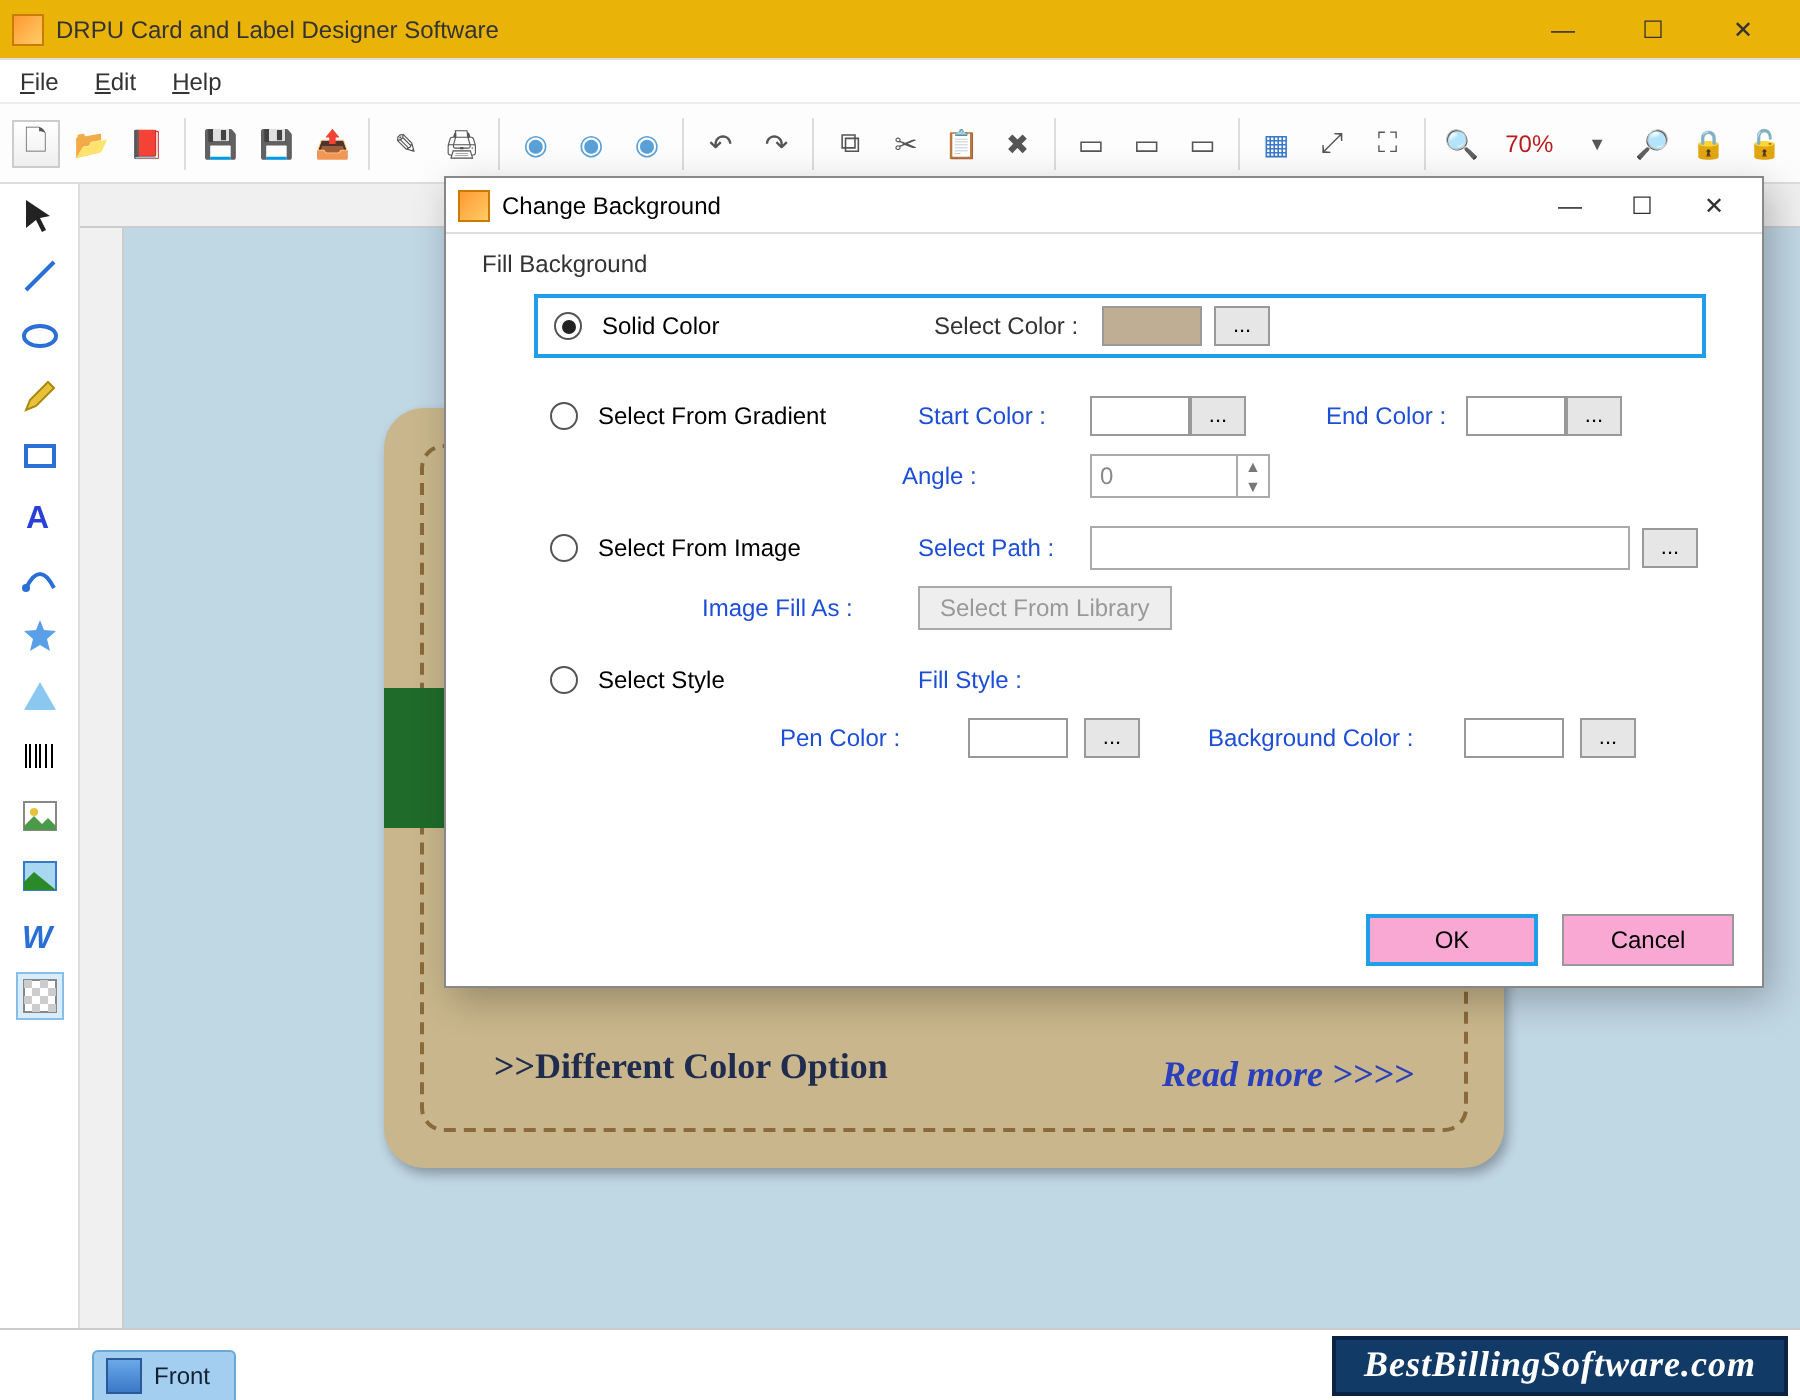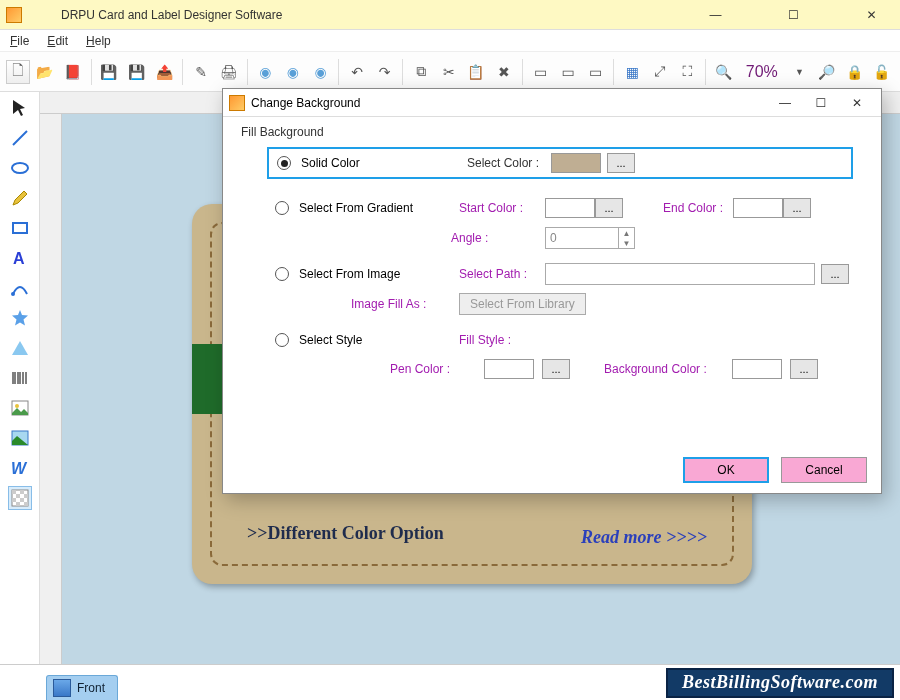--- a/index.html
+++ b/index.html
@@ -1,31 +1,31 @@
 <!DOCTYPE html>
 <html><head>
 <meta charset="utf-8">
 <style>
   * { box-sizing: border-box; margin: 0; padding: 0; }
   body { font-family: "Segoe UI", Tahoma, sans-serif; font-size: 12px; background: #fff; width: 900px; height: 700px; overflow: hidden; position: relative; }
-  .titlebar { height: 30px; background: #fef9c3; border-bottom: 1px solid #ddd; display: flex; align-items: center; padding: 0 6px; gap: 33px; }
+  .titlebar { height: 30px; background: #eab308; border-bottom: 1px solid #ddd; display: flex; align-items: center; padding: 0 6px; }
   .titlebar .appicon { width: 16px; height: 16px; background: linear-gradient(135deg,#ff9933,#ffcc66); border: 1px solid #cc7a00; margin-right: 6px; }
   .titlebar .title { flex: 1; font-size: 12px; color: #333; }
   .winbtn { width: 45px; height: 28px; display: flex; align-items: center; justify-content: center; color: #333; }
   .menubar { height: 22px; display: flex; align-items: center; padding: 0 10px; gap: 18px; border-bottom: 1px solid #eee; }
   .menubar span { font-size: 12px; color: #333; }
   .menubar span u { text-decoration: underline; }
   .toolbar { height: 40px; white-space: nowrap; overflow: hidden; background: #fdfdfd; border-bottom: 1px solid #ddd; display: flex; align-items: center; padding: 0 6px; gap: 4px; }
   .tbtn { width: 24px; height: 24px; border: 1px solid transparent; display: flex; align-items: center; justify-content: center; font-size: 14px; color: #555; }
   .tbtn.new { background: linear-gradient(#fff,#eee); border:1px solid #ccc; }
   .tbtn.folder { color:#e8a33d; }
   .tbtn.red { color:#d33; }
   .tbtn.save { color:#3366cc; }
   .tsep { width:1px; height:26px; background:#ddd; margin:0 2px; }
-  .zoom { font-size:16px; color:#701a75; padding:0 6px; }
+  .zoom { font-size:12px; color:#b91c1c; padding:0 6px; }
   .workspace { position: absolute; top: 92px; bottom: 36px; left: 0; right: 0; display: flex; }
   .sidepanel { width: 40px; background: #fff; border-right: 1px solid #ddd; display: flex; flex-direction: column; align-items: center; padding-top: 4px; gap: 6px; }
   .sideicon { width: 24px; height: 24px; display:flex; align-items:center; justify-content:center; border:1px solid transparent; }
   .sideicon svg { width:20px; height:20px; }
   .sideicon.sel { border:1px solid #88bde8; background:#d8ecfb; }
   .ruler-h { height: 22px; background:#f0f0f0; border-bottom:1px solid #ccc; }
   .ruler-v { width: 22px; background:#f0f0f0; border-right:1px solid #ccc; }
   .canvaswrap { position: absolute; top:0; left:40px; right:0; bottom:0; }
   .canvasarea { position:absolute; top:22px; left:22px; right:0; bottom:0; background:#c0d7e4; overflow:hidden; }
   .card { position:absolute; left:130px; top:90px; width:560px; height:380px; background:#c9b68c; border-radius:20px; box-shadow: 2px 3px 6px rgba(0,0,0,.3); }
@@ -38,21 +38,21 @@
   .dlg-title .appicon { width:16px; height:16px; background: linear-gradient(135deg,#ff9933,#ffcc66); border:1px solid #cc7a00; margin-right:6px; }
   .dlg-title .t { flex:1; font-size:12px; }
   .dlg-title .wb { width:36px; height:26px; display:flex; align-items:center; justify-content:center; color:#333; }
   .dlg-body { padding:8px 18px 0 18px; }
   .dlg-body .section-title { font-size:12px; color:#333; margin-bottom:8px; }
   .opt-row { display:flex; align-items:center; min-height:30px; margin-bottom:8px; padding:4px 8px; }
   .opt-row.hl { border:2px solid #1e9fe8; }
   .opt-row .radio { width:14px; height:14px; border:1px solid #555; border-radius:50%; margin-right:10px; display:flex; align-items:center; justify-content:center; }
   .opt-row .radio.checked::after { content:""; width:7px; height:7px; background:#222; border-radius:50%; display:block; }
   .opt-row .optlabel { font-weight:normal; width:160px; font-size:12px; }
-  .fldlabel { color:#a21caf; font-size:12px; width:86px; }
+  .fldlabel { color:#1d4ed8; font-size:12px; width:86px; }
   .fldlabel.on { color:#333; }
   .swatch { width:50px; height:20px; border:1px solid #999; background:#fff; }
   .swatch.solid { background:#bfae93; }
   .browse { width:28px; height:20px; background:#e6e6e6; border:1px solid #999; font-size:11px; display:flex; align-items:center; justify-content:center; }
   .numbox { width:90px; height:22px; border:1px solid #aaa; display:flex; align-items:center; padding:0 4px; font-size:12px; color:#888; position:relative; }
   .numbox .spins { position:absolute; right:0; top:0; bottom:0; width:16px; display:flex; flex-direction:column; }
   .numbox .spins div { flex:1; border-left:1px solid #aaa; display:flex; align-items:center; justify-content:center; font-size:8px; color:#777; }
   .textbox { height:22px; border:1px solid #aaa; background:#fff; width:270px; }
   .combo { height:22px; border:1px solid #aaa; background:#eee; color:#888; font-size:12px; padding:0 6px; display:flex; align-items:center; width:170px; position:relative; }
   .combo.long { width:318px; }

